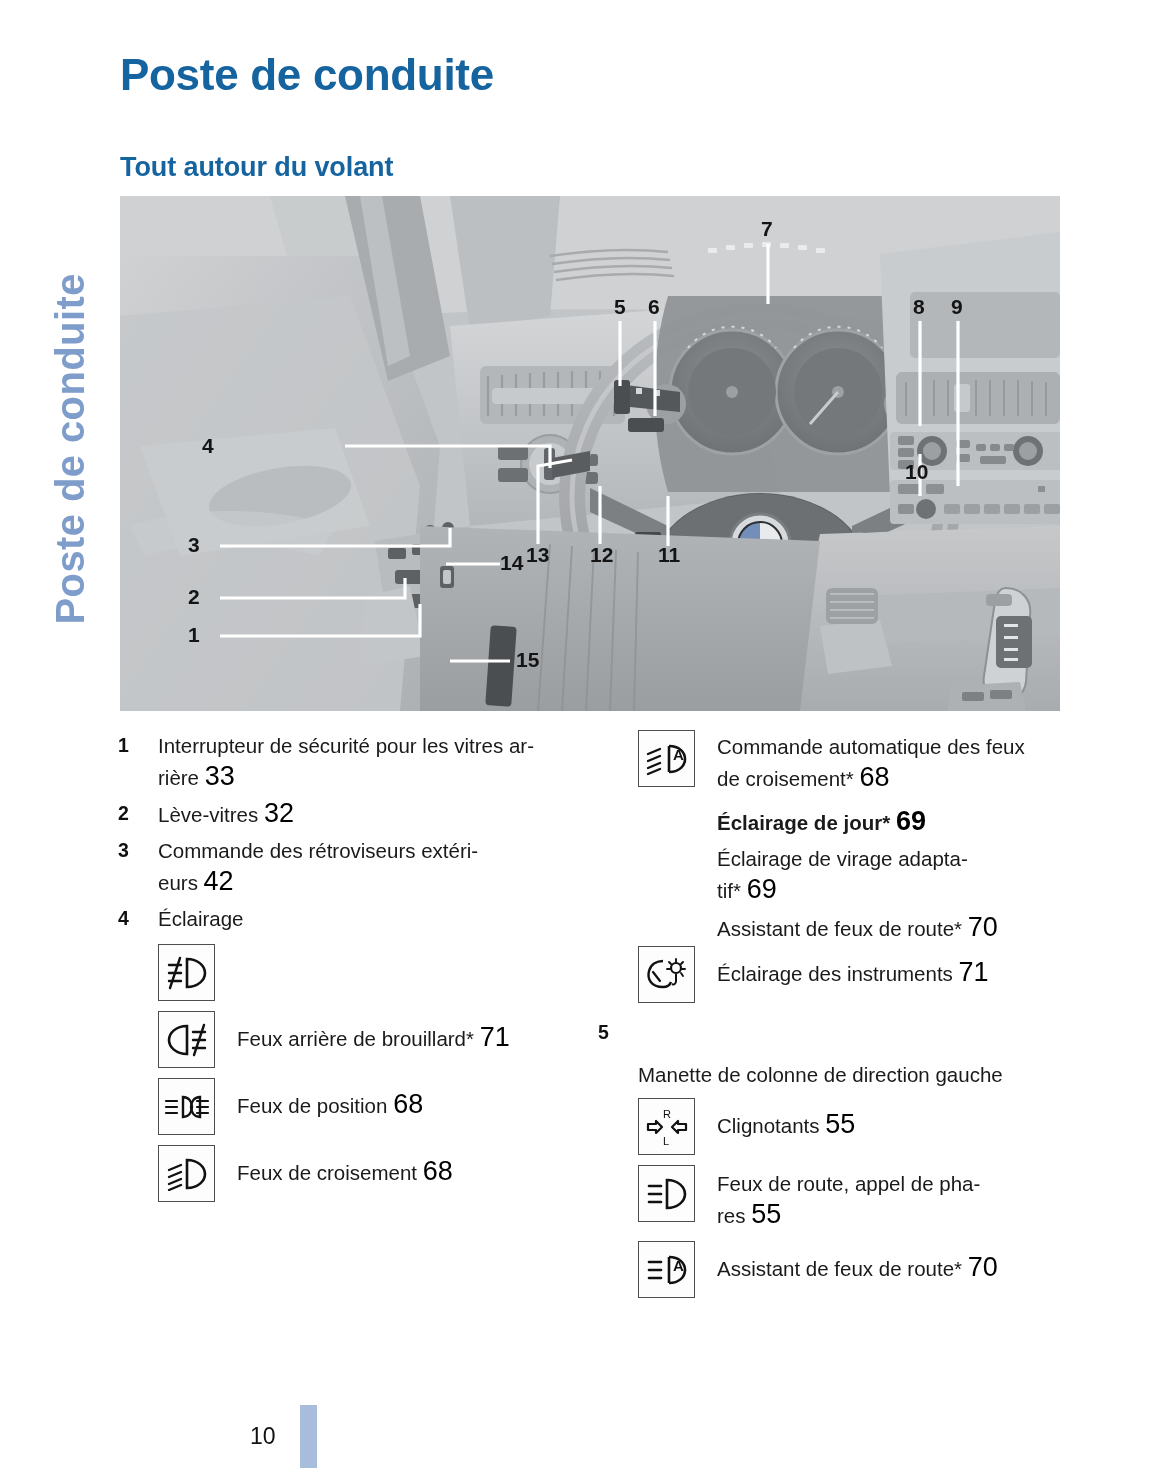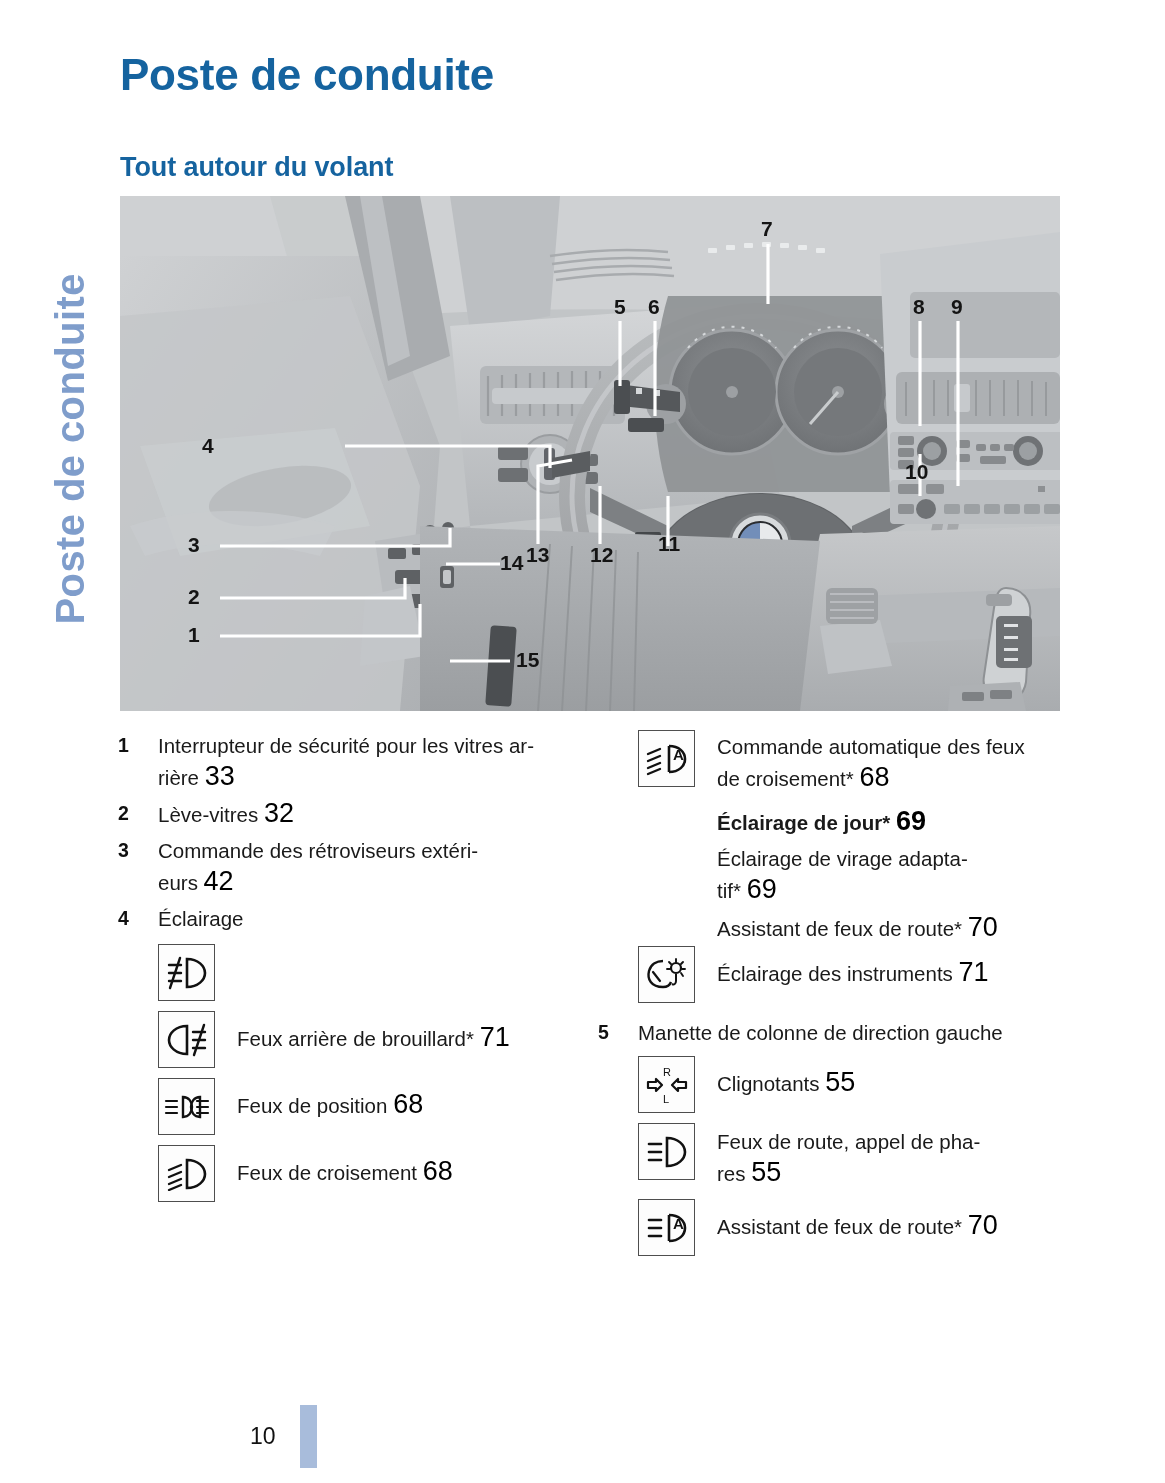--- a/index.html
+++ b/index.html
@@ -462,21 +462,21 @@
   <span class="callout" style="left:641px;top:22px;">7</span>
   <span class="callout" style="left:494px;top:100px;">5</span>
   <span class="callout" style="left:528px;top:100px;">6</span>
   <span class="callout" style="left:793px;top:100px;">8</span>
   <span class="callout" style="left:831px;top:100px;">9</span>
   <span class="callout" style="left:82px;top:239px;">4</span>
   <span class="callout" style="left:785px;top:265px;">10</span>
   <span class="callout" style="left:68px;top:338px;">3</span>
   <span class="callout" style="left:68px;top:390px;">2</span>
   <span class="callout" style="left:68px;top:428px;">1</span>
-  <span class="callout" style="left:538px;top:337px;text-align:right;">11</span>
+  <span class="callout" style="left:538px;top:348px;text-align:right;">11</span>
   <span class="callout" style="left:470px;top:348px;">12</span>
   <span class="callout" style="left:406px;top:348px;">13</span>
   <span class="callout" style="left:380px;top:356px;">14</span>
   <span class="callout" style="left:396px;top:453px;">15</span>
 </div>
 
 <div class="col col-left">
 
   <div class="entry">
     <div class="entry-num">1</div>
@@ -649,21 +649,21 @@
       </svg>
     </div>
     <div class="sub-label">
       <span>Éclairage des instruments</span>
       <span class="pg">71</span>
     </div>
   </div>
 
   <div class="entry" style="margin-top:14px;">
     <div class="entry-num">5</div>
-    <div class="entry-text" style="max-width:420px;">Manette de colonne de direction gauche</div>
+    <div class="entry-text" style="max-width:420px;margin-top:42px;">Manette de colonne de direction gauche</div>
   </div>
 
   <div class="sub" style="margin-left:40px;margin-top:8px;">
     <div class="icon-box">
       <svg width="44" height="40" viewBox="0 0 44 40">
         <path d="M17,20 L11,14 L11,17 L3,17 L3,23 L11,23 L11,26 Z" fill="none" stroke="#111" stroke-width="2.2" stroke-linejoin="round"></path>
         <path d="M27,20 L33,14 L33,17 L41,17 L41,23 L33,23 L33,26 Z" fill="none" stroke="#111" stroke-width="2.2" stroke-linejoin="round"></path>
         <text x="18" y="11" font-family="Liberation Sans, sans-serif" font-size="11" fill="#111">R</text>
         <text x="18" y="38" font-family="Liberation Sans, sans-serif" font-size="11" fill="#111">L</text>
       </svg>

